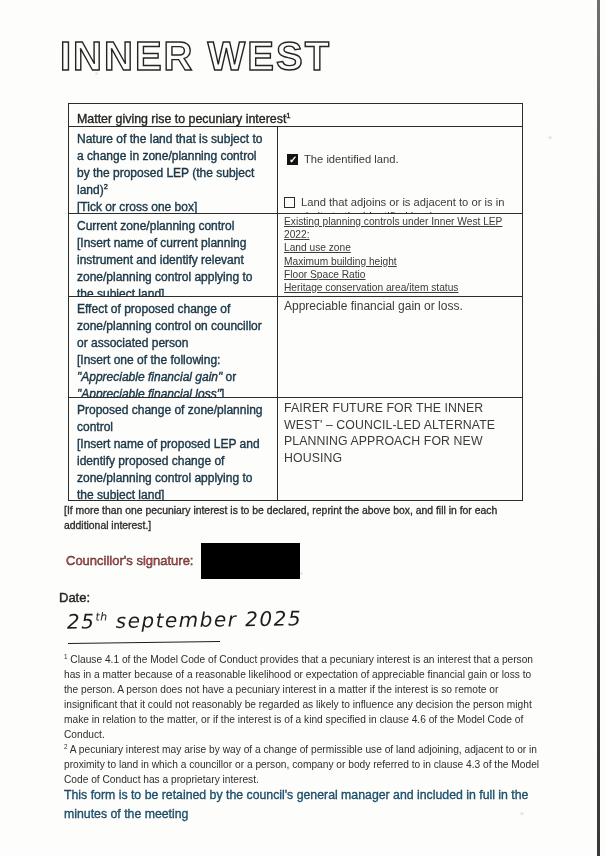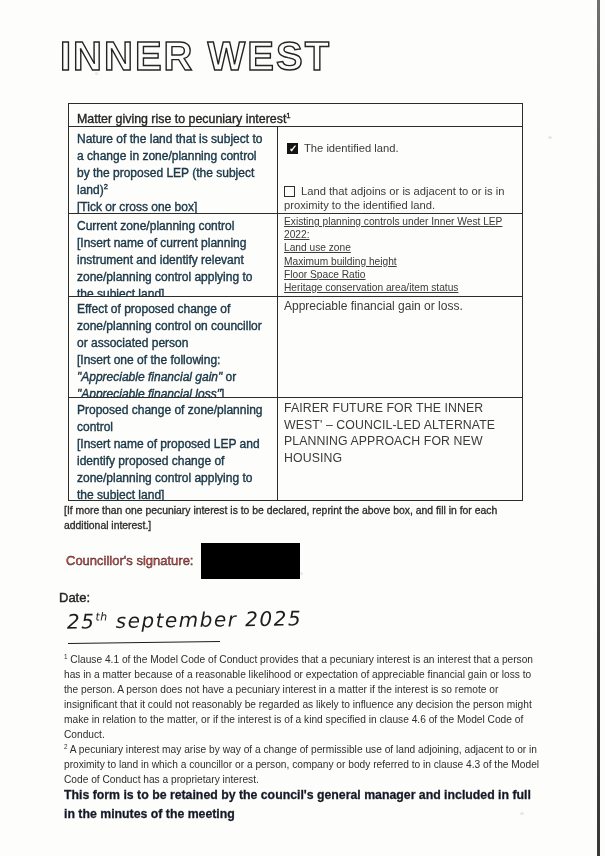--- a/index.html
+++ b/index.html
@@ -39,21 +39,21 @@
   .lbl-note { display:block; }
   .r1 { height:87px; }
   .r2 { height:83px; }
   .r3 { height:103px; }
   .r4 { height:101px; }
 
   sup { font-size:0.62em; vertical-align:super; line-height:0; }
 
   
   .opt { font-size:11.2px; line-height:14.5px; width:105%; }
-  .opt1 { margin-top:10px; margin-left:3px; }
+  .opt1 { margin-top:21px; margin-left:3px; }
   .opt2 { margin-top:28px; }
   .cb {
     display:inline-block; width:11px; height:11px; border:1.4px solid #2b2b2b;
     vertical-align:-2px; margin-right:6px; position:relative; background:#fdfdfc;
   }
   .cb.checked { background:#141414; border-color:#141414; }
   .cb.checked::after {
     content:"\2713"; position:absolute; left:1px; top:-2px;
     color:#fdfdfc; font-size:10px; font-weight:bold;
   }
@@ -91,21 +91,21 @@
   }
 
   .footnote {
     position:absolute; left:64px; width:478px;
     font-size:10.2px; line-height:15px; color:#2e2e2e;
   }
   .fn1 { top:652px; }
   .fn2 { top:742px; }
   .closing {
     position:absolute; left:64px; top:786px; width:480px;
-    font-size:12.3px; line-height:19px; color:#0f172a;font-weight:bold; -webkit-text-stroke:0.3px #2b2b2b;
+    font-size:12.3px; line-height:19px; color:#0369a1; -webkit-text-stroke:0.3px #2b2b2b;
   }
   i { font-style:italic; }
 </style>
 </head>
 <body>
 
 <div class="page">
 
   <div class="scanline"></div>
   <div class="speck" style="left:95px;top:72px;width:3px;height:3px;"></div>

